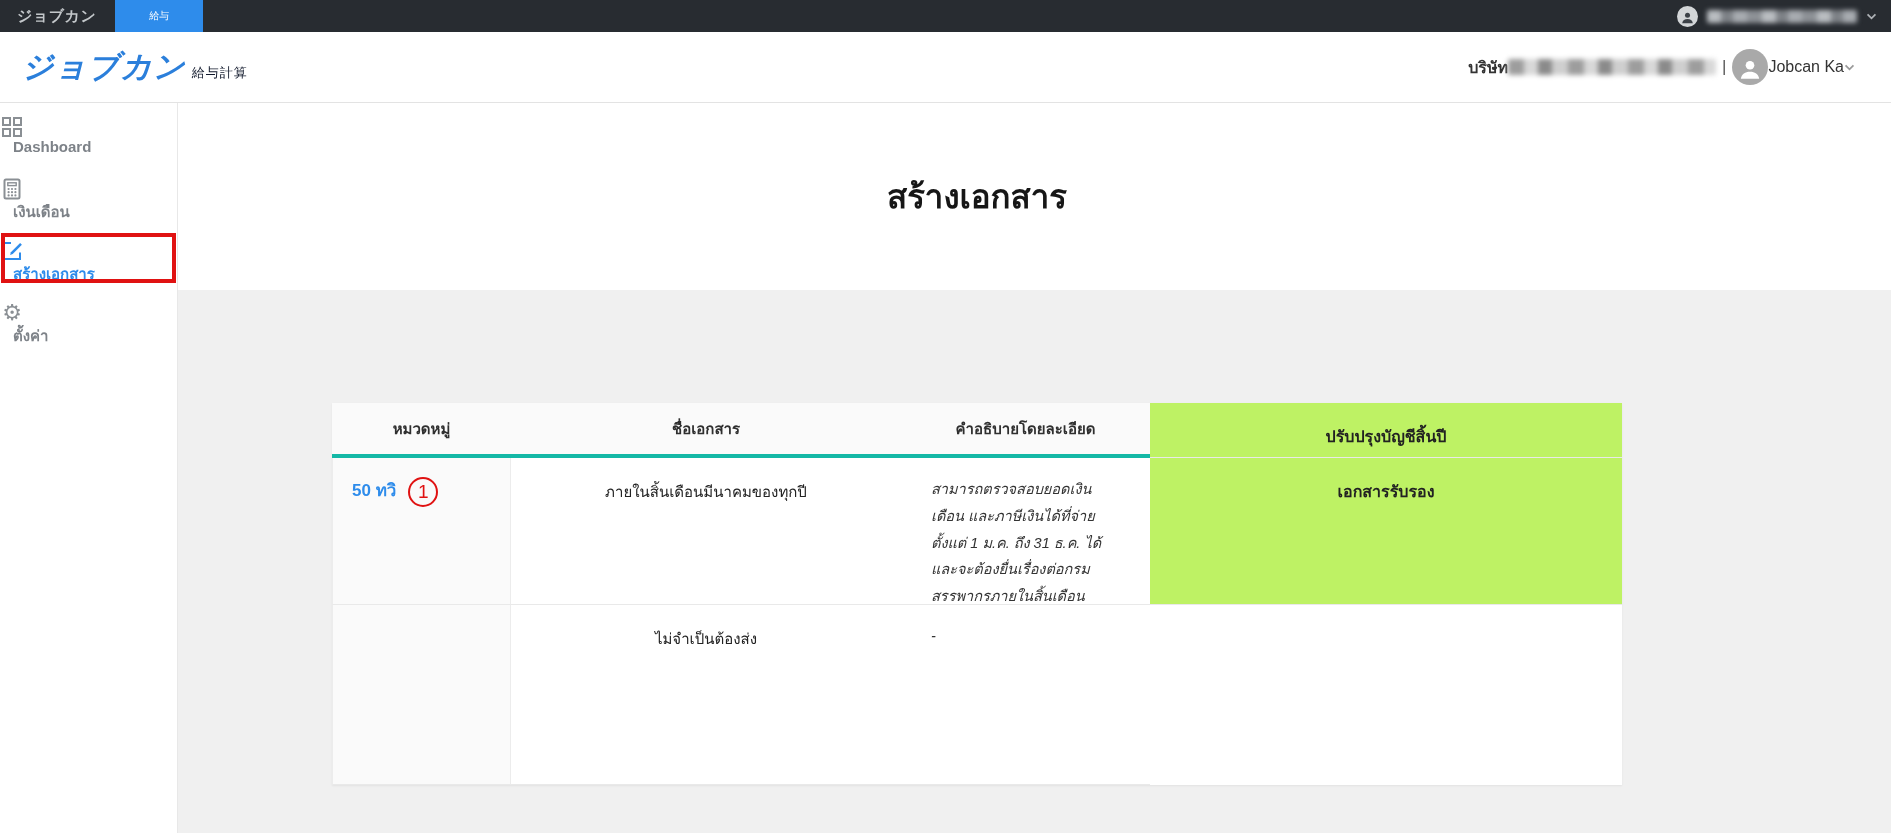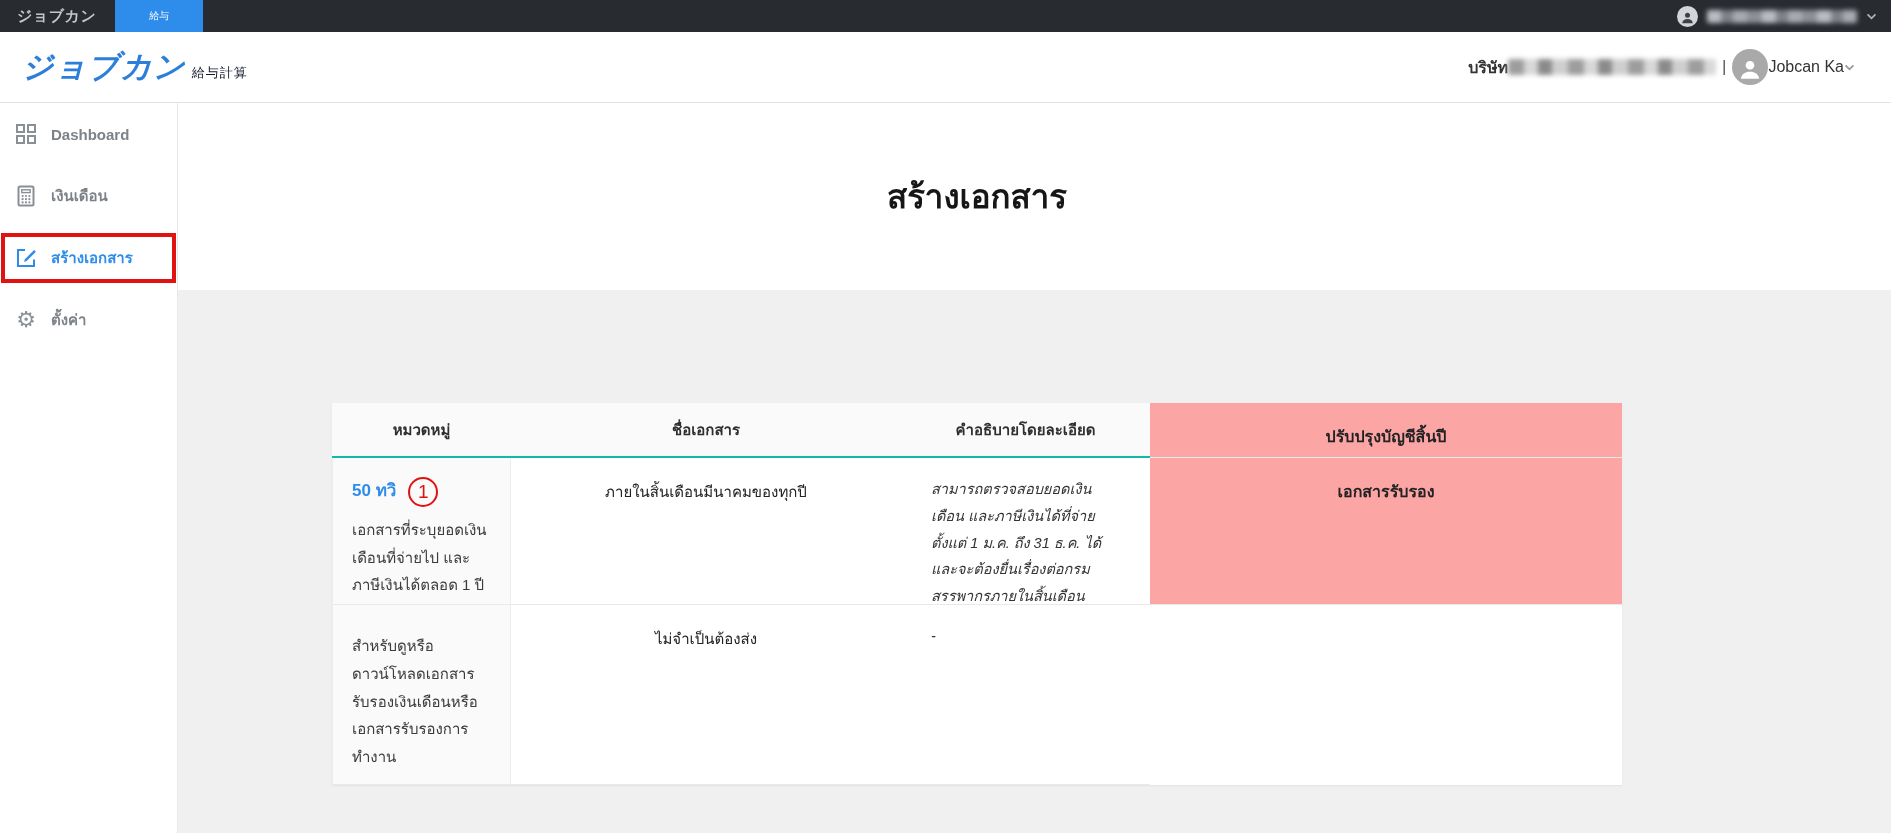--- a/index.html
+++ b/index.html
@@ -34,43 +34,43 @@
 
   .blur { display:inline-block; border-radius:2px; filter:blur(2.5px); }
   .blur-dark { width:150px; height:13px;
     background:repeating-linear-gradient(90deg,#b9bdc1 0 14px,#7e8287 14px 26px,#a7abb0 26px 40px,#8d9196 40px 55px); }
   .blur-light { width:208px; height:16px;
     background:repeating-linear-gradient(90deg,#9d9d9d 0 16px,#d8d8d8 16px 30px,#8a8a8a 30px 44px,#cfcfcf 44px 60px); }
 
   
   .body-row { display:flex; height:730px; }
   .sidebar { width:178px; background:#fff; border-right:1px solid #e8e8e8; padding-top:13px; }
-  .side-item { position:relative; display:flex; align-items:center; height:36px;
-    margin-bottom:26px; padding-left:14px; cursor:pointer; }
+  .side-item { position:relative; display:flex; height:36px;
+    margin-bottom:26px; cursor:pointer;flex-direction:column; }
   .s-icon { width:24px; display:flex; align-items:center; justify-content:center; }
   .s-label { margin-left:13px; font-size:15px; font-weight:600; color:#7d8288; }
   .side-item.active .s-label { color:#2e8ceb; }
   .gear-glyph { font-size:22px; color:#8a8f94; line-height:1; }
   .highlight-box { position:absolute; left:1px; right:1px; top:-7px; bottom:-7px;
     border:4px solid #e01212; pointer-events:none; }
 
   main { flex:1; display:flex; flex-direction:column; background:#f0f0f0; }
   .titleband { height:187px; background:#fff; display:flex; align-items:center; }
   .title-wrap { width:1290px; margin-left:154px; text-align:center; }
   .page-title { font-size:33px; font-weight:700; color:#161616; }
 
   .grayarea { flex:1; background:#f0f0f0; }
   .doc-table { width:1290px; margin-left:154px; margin-top:113px;
     display:grid; grid-template-columns:179px 390px 249px 472px;
     grid-template-rows:55px 147px 180px; background:#fff;
     box-shadow:0 1px 2px rgba(0,0,0,.06); }
-  .th { background:#fafafa; border-bottom:2px solid #14b8a6; display:flex;
+  .th { background:#fafafa; border-bottom:4px solid #14b8a6; display:flex;
     align-items:center; justify-content:center; font-size:15px; font-weight:bold; color:#2f2f2f; }
   .td { border-bottom:1px solid #e9e9e9; }
-  .td.c1 { background:#fca5a5; text-align:center; padding:20px 14px 0;
+  .td.c1 { background:#bef264; text-align:center; padding:20px 14px 0;
     font-size:16px; font-weight:bold; color:#222; line-height:1.8; }
   .td.c2 { background:#fafafa; border-left:1px solid #ececec; border-right:1px solid #ececec;
     padding:18px 19px 0; }
   .td.c3 { background:#fff; text-align:center; padding:20px 22px 0; font-size:15px;
     color:#222; line-height:1.9; }
   .td.c4 { background:#fff; padding:18px 46px 0 30px; font-size:14.5px; color:#333; line-height:1.85;font-style:italic; }
   .doc-link { color:#2e8ceb; font-weight:bold; font-size:17px; line-height:1.75;
     text-decoration:none; cursor:pointer; }
   .doc-desc { margin-top:9px; font-size:15px; color:#3c3c3c; line-height:1.85; }
   .annot { display:inline-flex; align-items:center; justify-content:center;
@@ -189,28 +189,26 @@
 
         <div class="th">หมวดหมู่</div>
         <div class="th">ชื่อเอกสาร</div>
         <div class="th">คำอธิบายโดยละเอียด</div>
 
         <div class="td c1">ปรับปรุงบัญชีสิ้นปี</div>
         <div class="td c2">
           <span>
             <a class="doc-link">50 ทวิ</a><span class="annot">1</span>
           </span>
-          <div class="doc-desc">เอกสารที่ระบุยอดเงินเดือนที่จ่ายไป และภาษีเงินได้ตลอด 1 ปี</div>
         </div>
         <div class="td c3">ภายในสิ้นเดือนมีนาคมของทุกปี</div>
         <div class="td c4">สามารถตรวจสอบยอดเงินเดือน และภาษีเงินได้ที่จ่ายตั้งแต่ 1 ม.ค. ถึง 31 ธ.ค. ได้ และจะต้องยื่นเรื่องต่อกรมสรรพากรภายในสิ้นเดือนมีนาคม</div>
 
         <div class="td c1 row2">เอกสารรับรอง</div>
         <div class="td c2 row2">
-          <div class="doc-desc">สำหรับดูหรือดาวน์โหลดเอกสารรับรองเงินเดือนหรือเอกสารรับรองการทำงาน</div>
         </div>
         <div class="td c3 row2">ไม่จำเป็นต้องส่ง</div>
         <div class="td c4 row2">-</div>
 
       </div>
     </div>
   </main>
 </div>
 
 </body></html>

